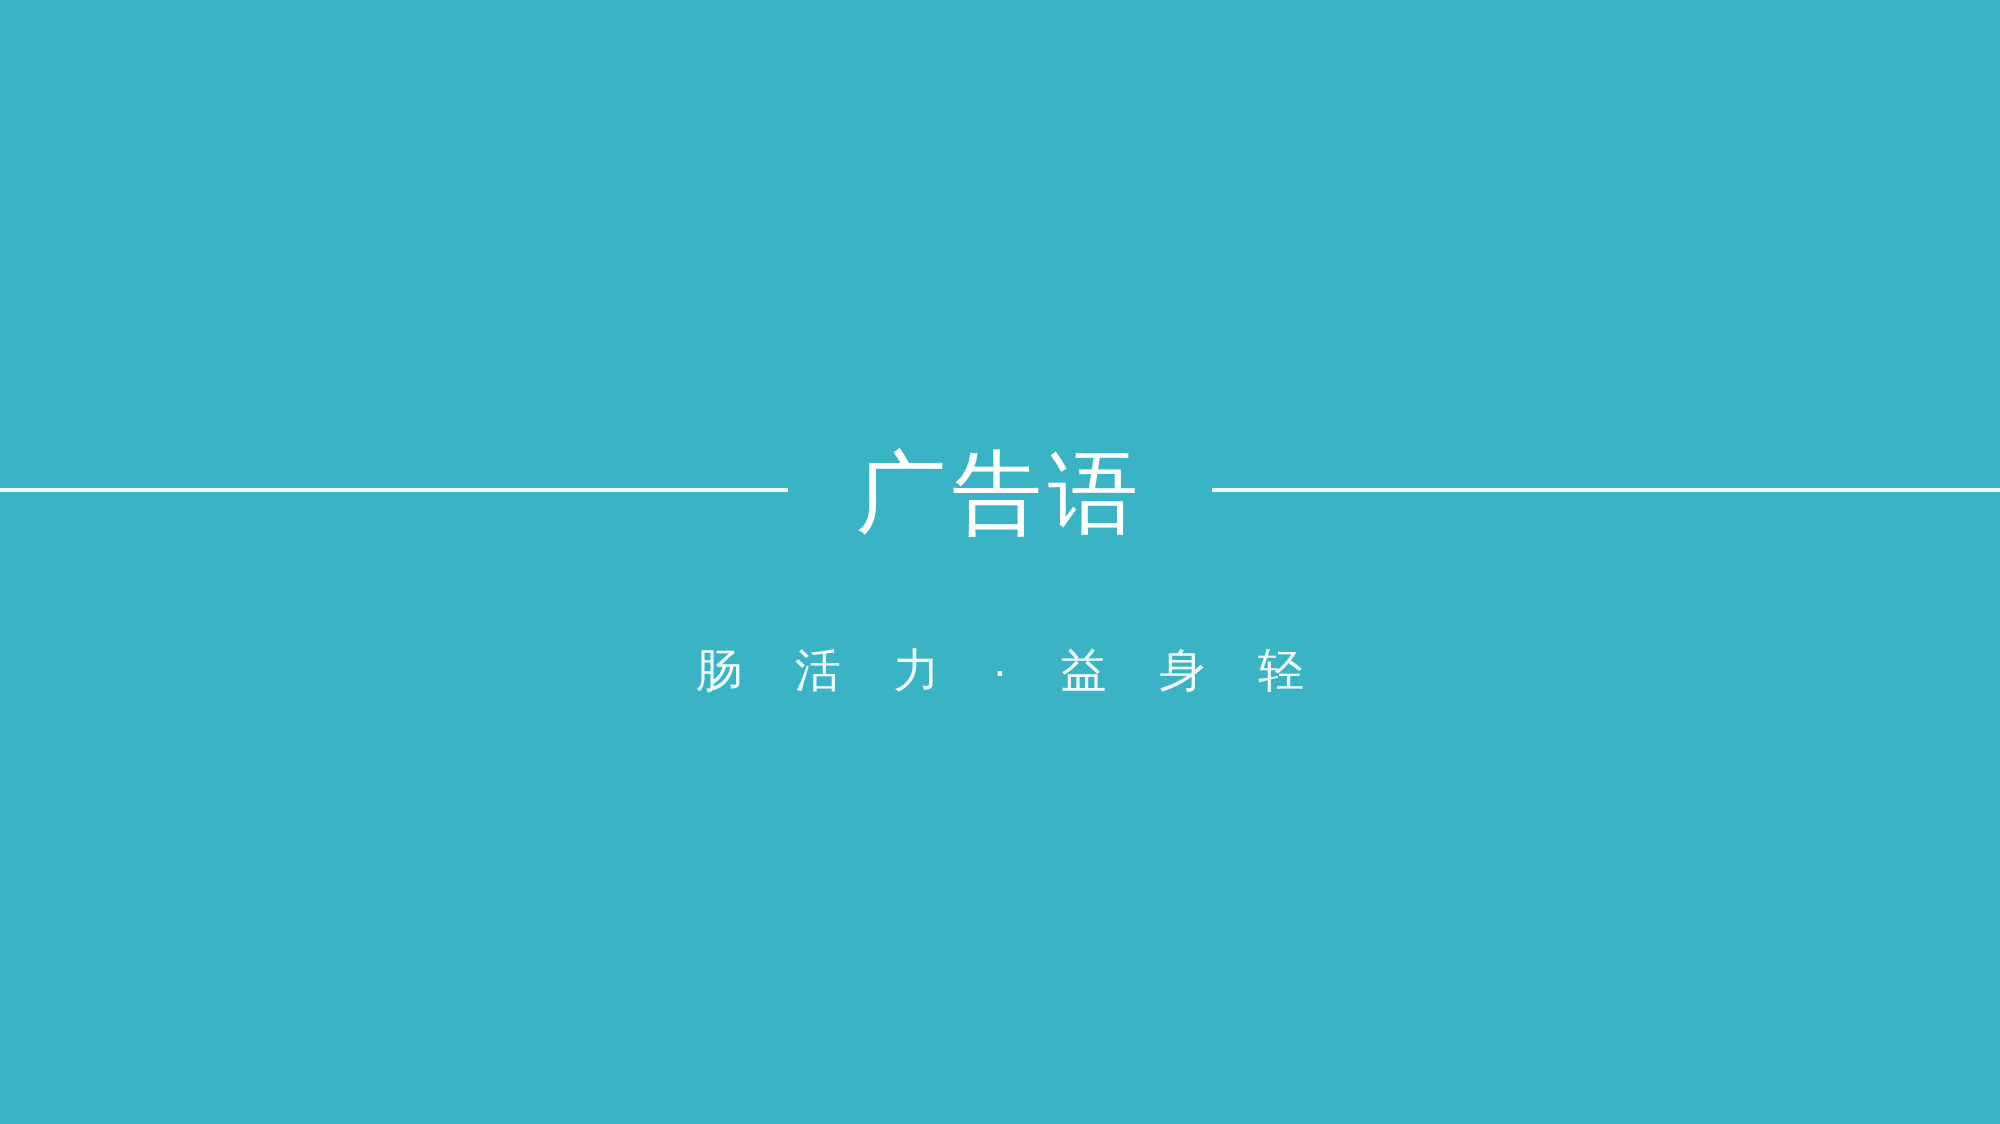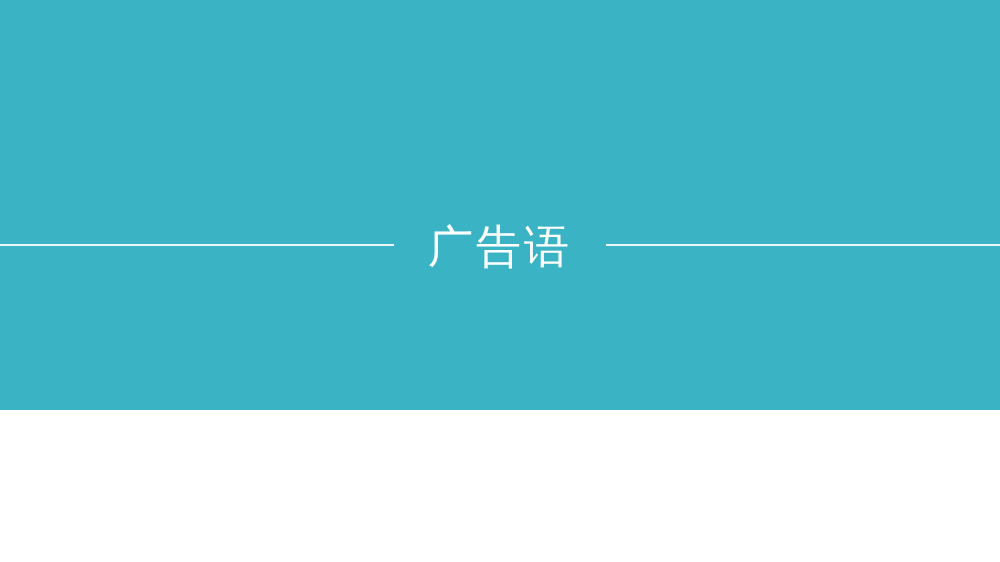--- a/index.html
+++ b/index.html
@@ -11,21 +11,21 @@
   body {
     width: 1000px;
     height: 562px;
     overflow: hidden;
     font-family: "Liberation Sans", "DejaVu Sans", sans-serif;
   }
 
   #slide {
     position: relative;
     width: 1000px;
-    height: 410px;
+    height: 562px;
     background: #3ab4c4;
     overflow: hidden;
   }
 
   
   .title-band {
     position: absolute;
     left: 0;
     top: 0;
     width: 1000px;
@@ -83,14 +83,15 @@
 <body>
 
 <div id="slide" style="background: rgb(58, 180, 196);">
 
   <div class="title-band">
     <div class="rule rule-left" style="background: rgb(233, 247, 249);"></div>
     <div class="title-text" style="color: rgb(255, 255, 255);">广告语</div>
     <div class="rule rule-right" style="background: rgb(233, 247, 249);"></div>
   </div>
 
+  <div class="subtitle" style="color: rgb(242, 251, 252);">肠 活 力 · 益 身 轻</div>
 
 </div>
 
 </body></html>

